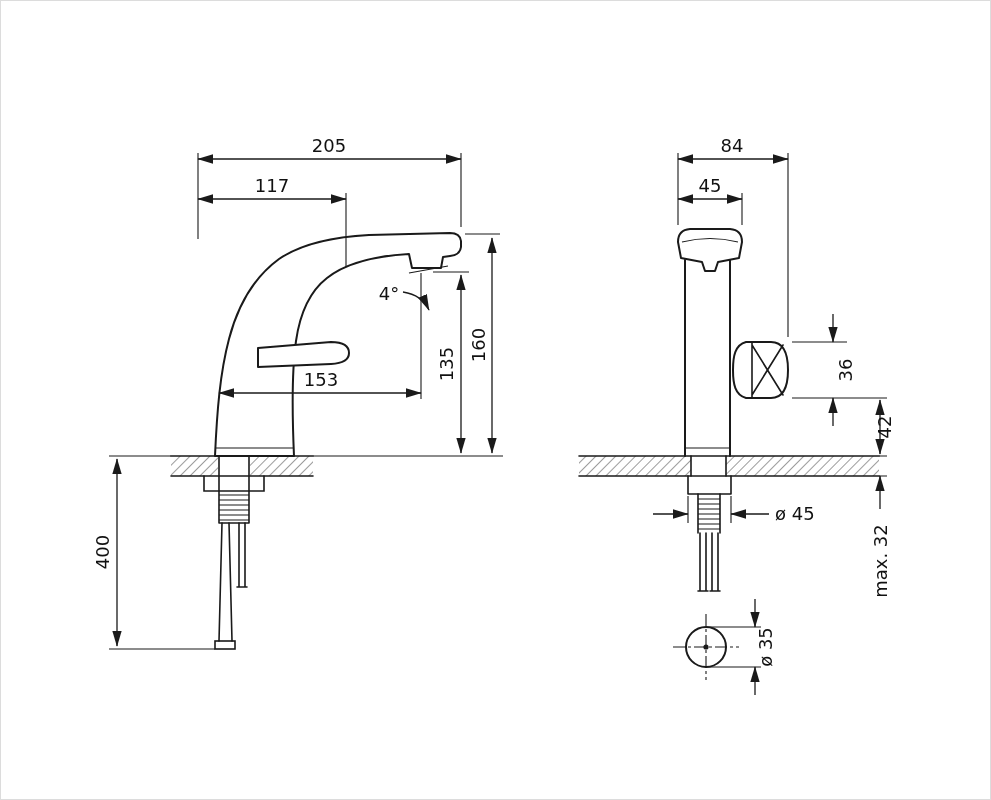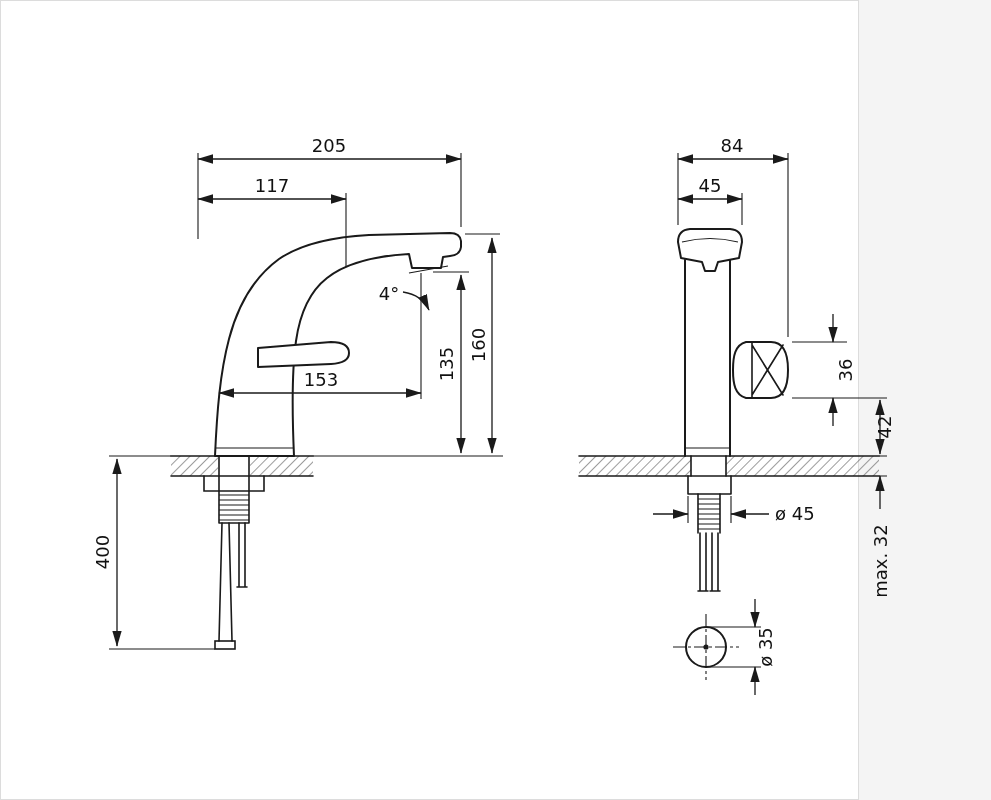--- a/index.html
+++ b/index.html
@@ -1,18 +1,18 @@
 <!DOCTYPE html>
 <html><head>
 <meta charset="utf-8">
 <style>
   html,body{margin:0;padding:0;background:#f4f4f4;}
   .canvas{
     position:relative;
-    width:859px;height:800px;
+    width:991px;height:800px;
     background:#ffffff;
     border:1px solid #dcdcdc;
     box-sizing:border-box;
     font-family:"DejaVu Sans", sans-serif;
   }
   svg{display:block;}
   .obj   { fill:none; stroke:#1a1a1a; stroke-width:2;   stroke-linejoin:round; stroke-linecap:round; }
   .objw  { fill:#ffffff; stroke:#1a1a1a; stroke-width:2; stroke-linejoin:round; }
   .med   { fill:none; stroke:#1a1a1a; stroke-width:1.6; stroke-linecap:round; }
   .dim   { fill:none; stroke:#1a1a1a; stroke-width:1.3; }

